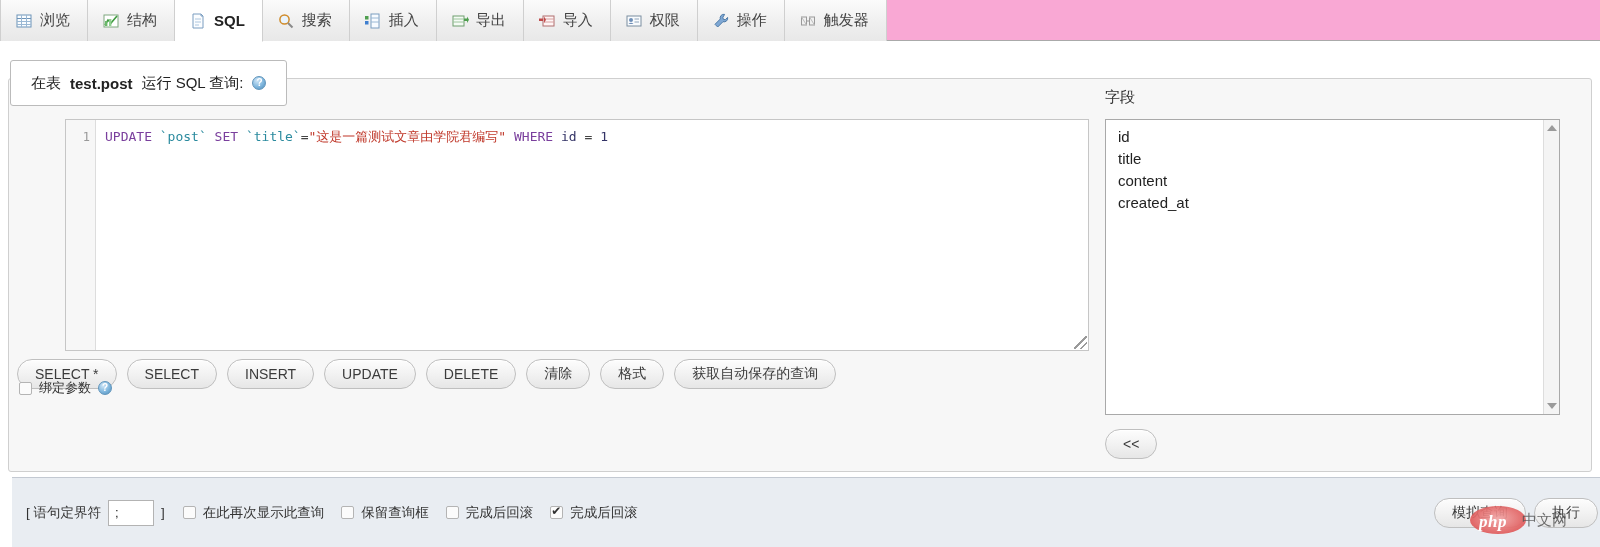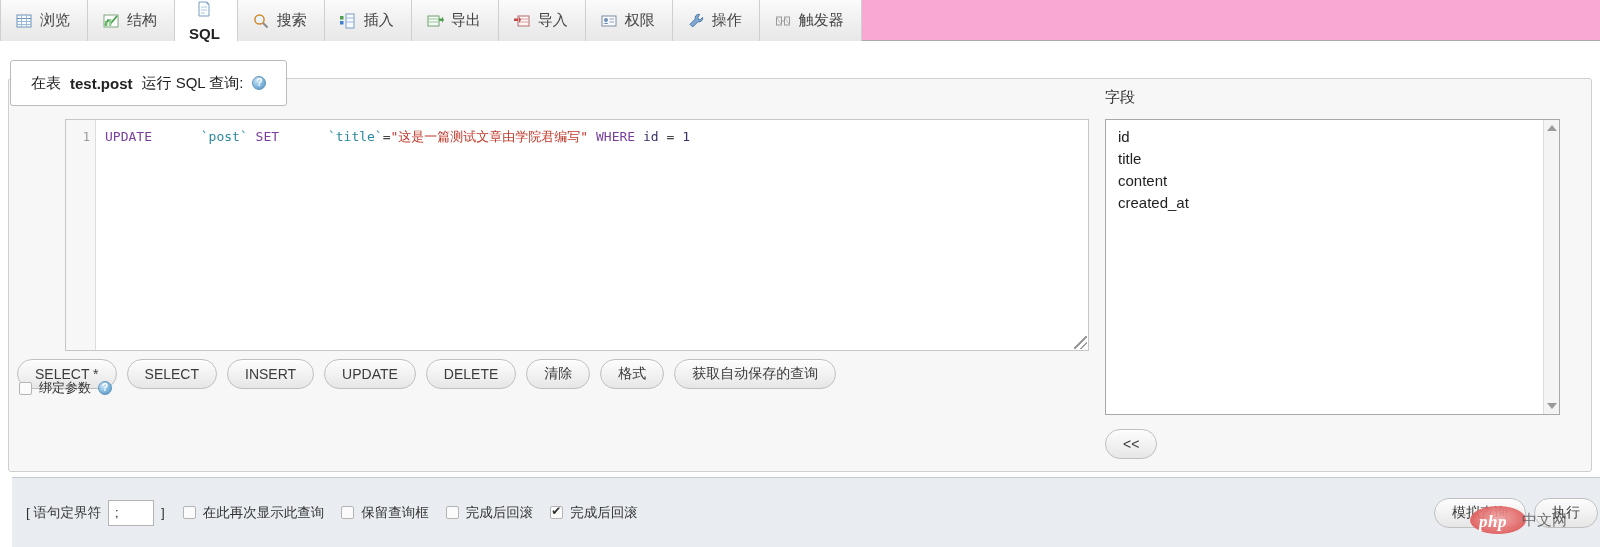--- a/index.html
+++ b/index.html
@@ -35,21 +35,20 @@
   }
   .tab:first-child { border-left: 1px solid #cfcfcf; }
   .tab.active {
     background: #ffffff;
     border-bottom: 1px solid #ffffff;
     color: #222222;
     font-weight: bold;
     z-index: 3;
     margin-bottom: -1px;
     height: 42px;
-    flex-direction: column;
   }
   .tab .label { white-space: nowrap; }
   .ticon { width: 18px; height: 18px; flex: 0 0 18px; display: block; }
 
   
   .legendbox {
     position: absolute; left: 10px; top: 60px;
     height: 46px;
     display: flex; align-items: center; gap: 9px;
     padding: 0 20px;
@@ -95,21 +94,21 @@
     position: absolute; left: 31px; top: 0; right: 0; bottom: 0;
     padding: 9px 6px 0 8px;
     font-family: "DejaVu Sans Mono", "Liberation Mono", monospace;
     font-size: 13px;
     line-height: 16px;
     white-space: pre;
     color: #222222;
     overflow: hidden;
   }
   .k  { color: #7a3f9d; }
-  .id { color: #2a8a9e; margin-left: 41px; }
+  .id { color: #2a8a9e; }
   .s  { color: #c0392b; }
   .n  { color: #333366; }
   .op { color: #444444; }
   .resize {
     position: absolute; right: 1px; bottom: 1px;
     width: 13px; height: 13px;
     background:
       linear-gradient(135deg, transparent 0 45%, #9a9a9a 45% 55%, transparent 55% 100%),
       linear-gradient(135deg, transparent 0 70%, #9a9a9a 70% 80%, transparent 80% 100%);
     cursor: nwse-resize;

